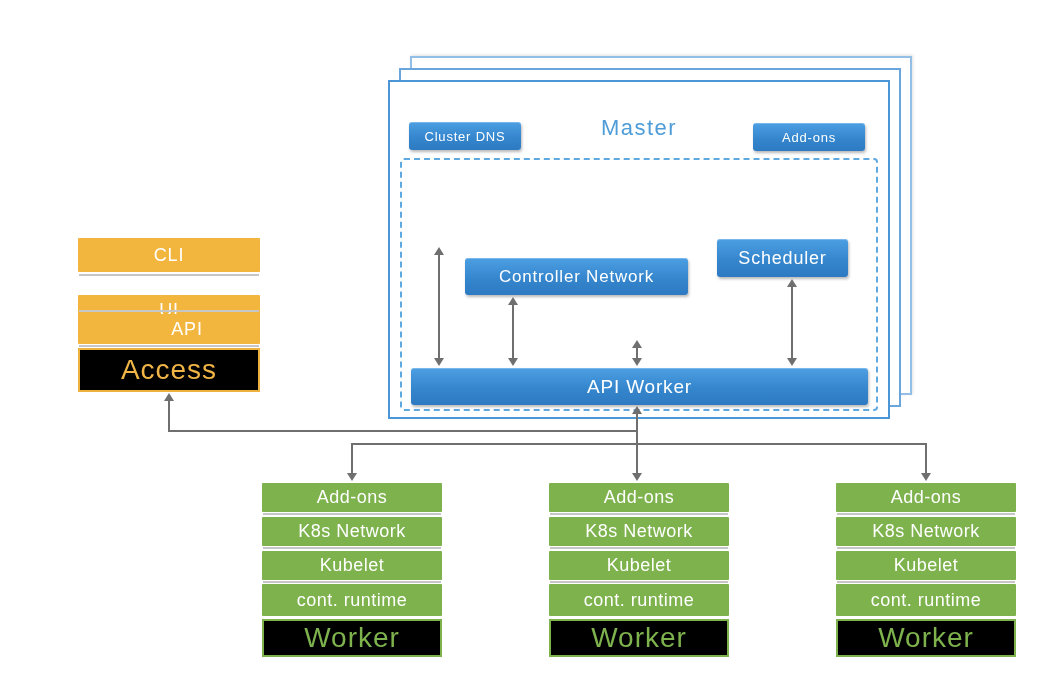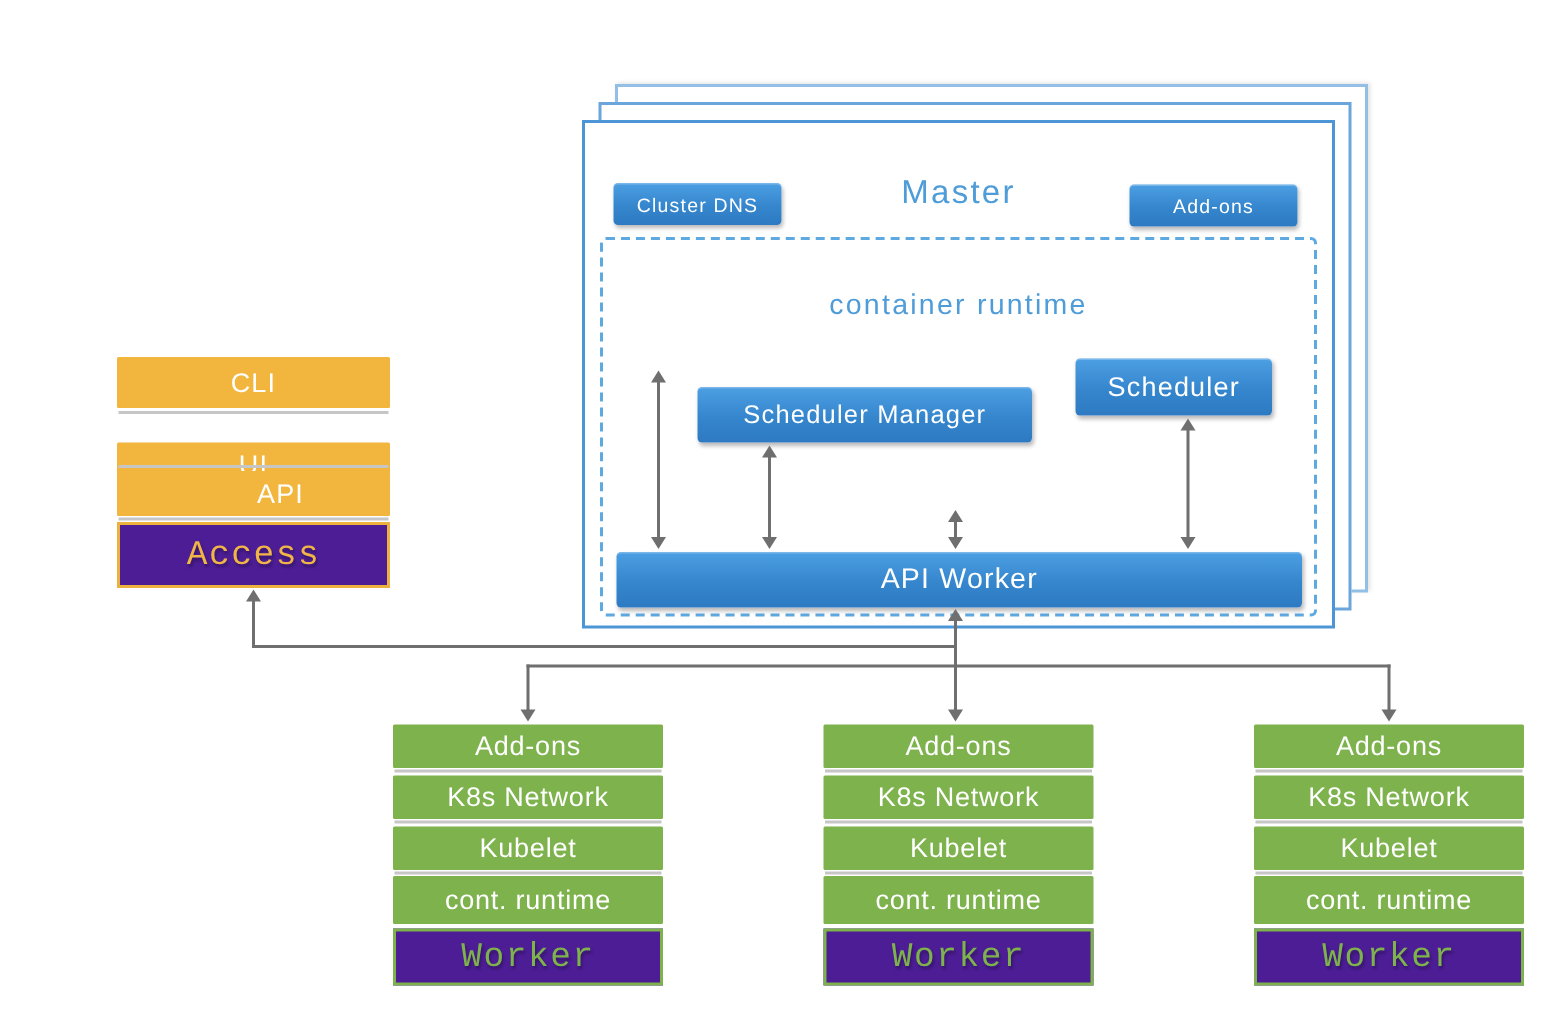--- a/index.html
+++ b/index.html
@@ -32,23 +32,23 @@
   .ah{position:absolute;width:0;height:0;}
   .ah.up{border-left:5px solid transparent;border-right:5px solid transparent;border-bottom:8px solid #6f6f6f;}
   .ah.down{border-left:5px solid transparent;border-right:5px solid transparent;border-top:8px solid #6f6f6f;}
   
   .orange-row{
     position:absolute;box-sizing:border-box;background:#f2b63e;border-radius:1px;
     color:#ffffff;display:flex;align-items:center;justify-content:center;
     font-size:18px;letter-spacing:0.8px;
   }
   .label-box{
-    position:absolute;box-sizing:border-box;background:#4c1d95;
+    position:absolute;box-sizing:border-box;background:#000000;
     display:flex;align-items:center;justify-content:center;
-    font-size:23px;letter-spacing:1px;font-family:Liberation Mono, monospace;
+    font-size:28px;letter-spacing:1px;
   }
   .label-box.orange{border:2px solid #edb23e;color:#f0b546;text-shadow:1px 2px 2px rgba(0,0,0,0.30);}
   .label-box.green{border:2px solid #7db24d;color:#7db24d;text-shadow:1px 2px 2px rgba(0,0,0,0.30);}
   .sep{position:absolute;height:2px;background:#c6c6c6;}
   
   .green-row{
     position:absolute;box-sizing:border-box;background:#7db24d;border-radius:1px;
     color:#ffffff;display:flex;align-items:center;justify-content:center;
     font-size:18px;letter-spacing:0.5px;
   }
@@ -61,24 +61,23 @@
   <div class="frame f3" style="left:410px;top:56px;"></div>
   <div class="frame f2" style="left:399px;top:68px;"></div>
   <div class="frame main" style="left:388px;top:80px;"></div>
 
   <div class="abs blue-title" style="left:388px;top:86px;width:502px;font-size:22px;">Master</div>
 
   <div class="bluebox" style="left:409px;top:122px;width:112px;height:28px;font-size:13px;">Cluster DNS</div>
   <div class="bluebox" style="left:753px;top:123px;width:112px;height:28px;font-size:13px;">Add-ons</div>
 
   <div class="dashed" style="left:400px;top:158px;width:478px;height:253px;"></div>
-  <div class="abs blue-title" style="left:400px;top:164px;width:478px;font-size:19px;">container runtime</div>
 
   <div class="bluebox" style="left:717px;top:239px;width:131px;height:38px;font-size:18px;">Scheduler</div>
-  <div class="bluebox" style="left:465px;top:258px;width:223px;height:37px;font-size:17px;">Scheduler Manager</div>
+  <div class="bluebox" style="left:465px;top:258px;width:223px;height:37px;font-size:17px;">Controller Network</div>
   <div class="bluebox" style="left:411px;top:368px;width:457px;height:37px;font-size:19px;">API Worker</div>
 
   <div>
     <div class="ah up" style="left:434px;top:247px;"></div>
     <div class="vline" style="left:438px;top:253px;height:107px;"></div>
     <div class="ah down" style="left:434px;top:358px;"></div>
   </div>
   <div>
     <div class="ah up" style="left:508px;top:297px;"></div>
     <div class="vline" style="left:512px;top:303px;height:57px;"></div>

